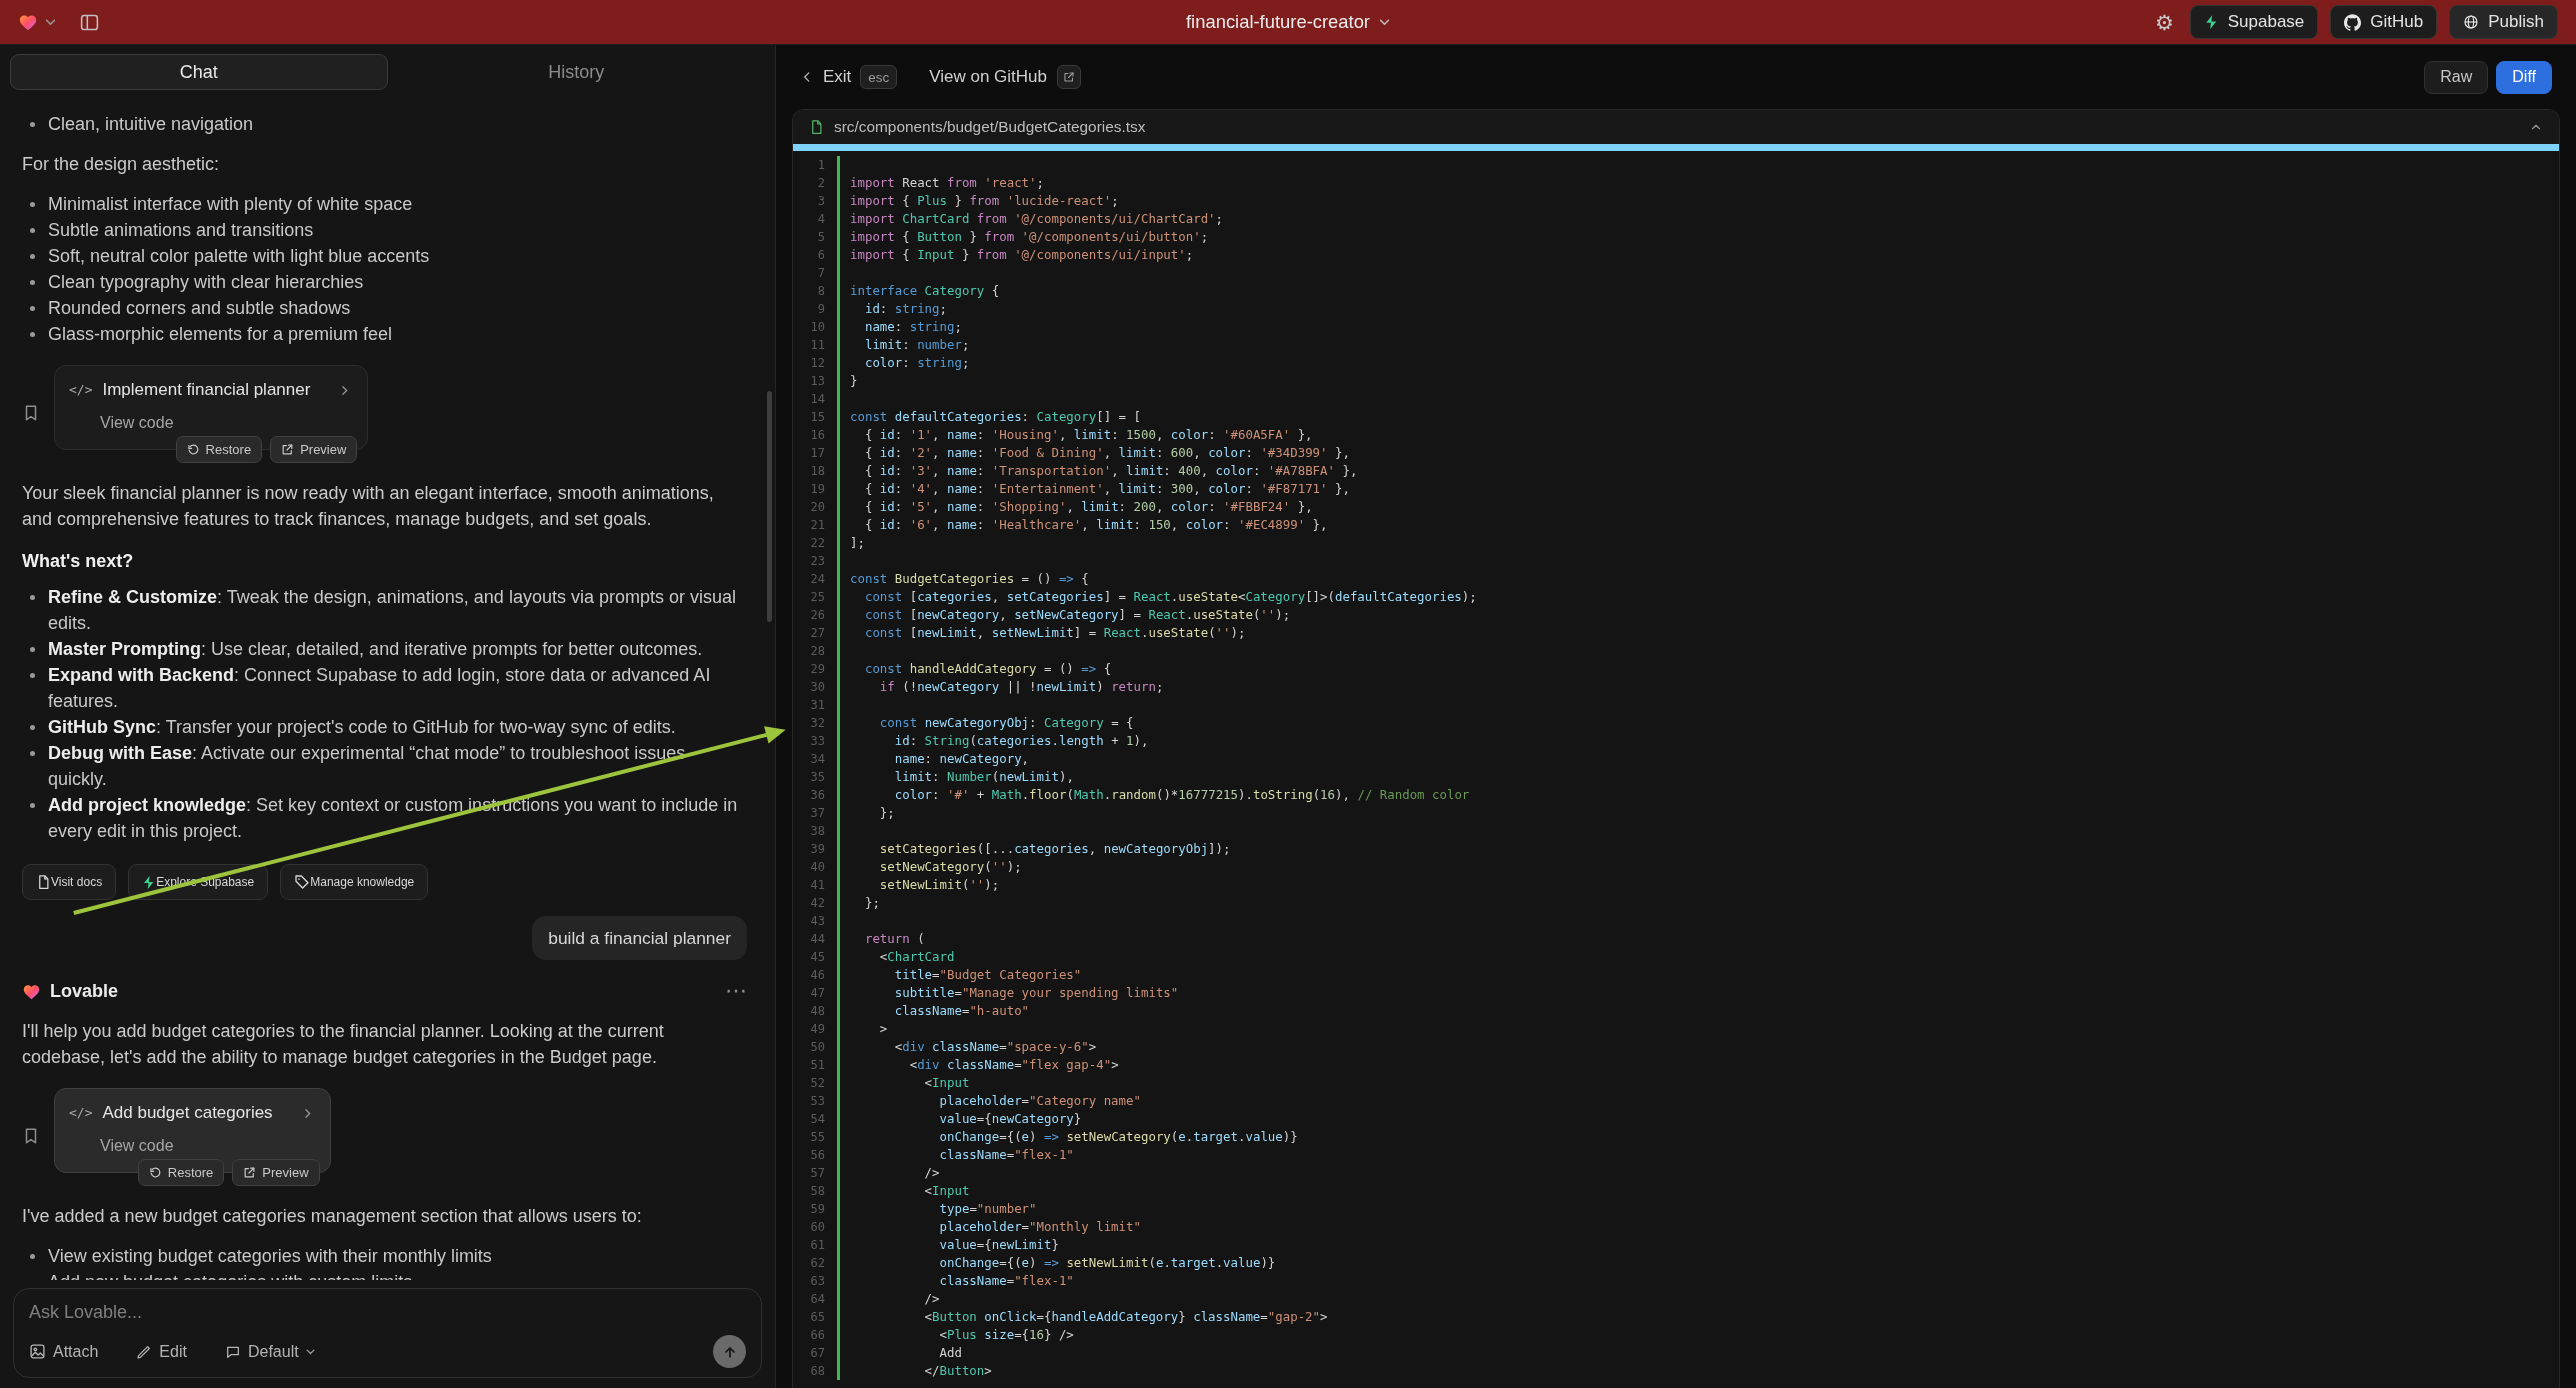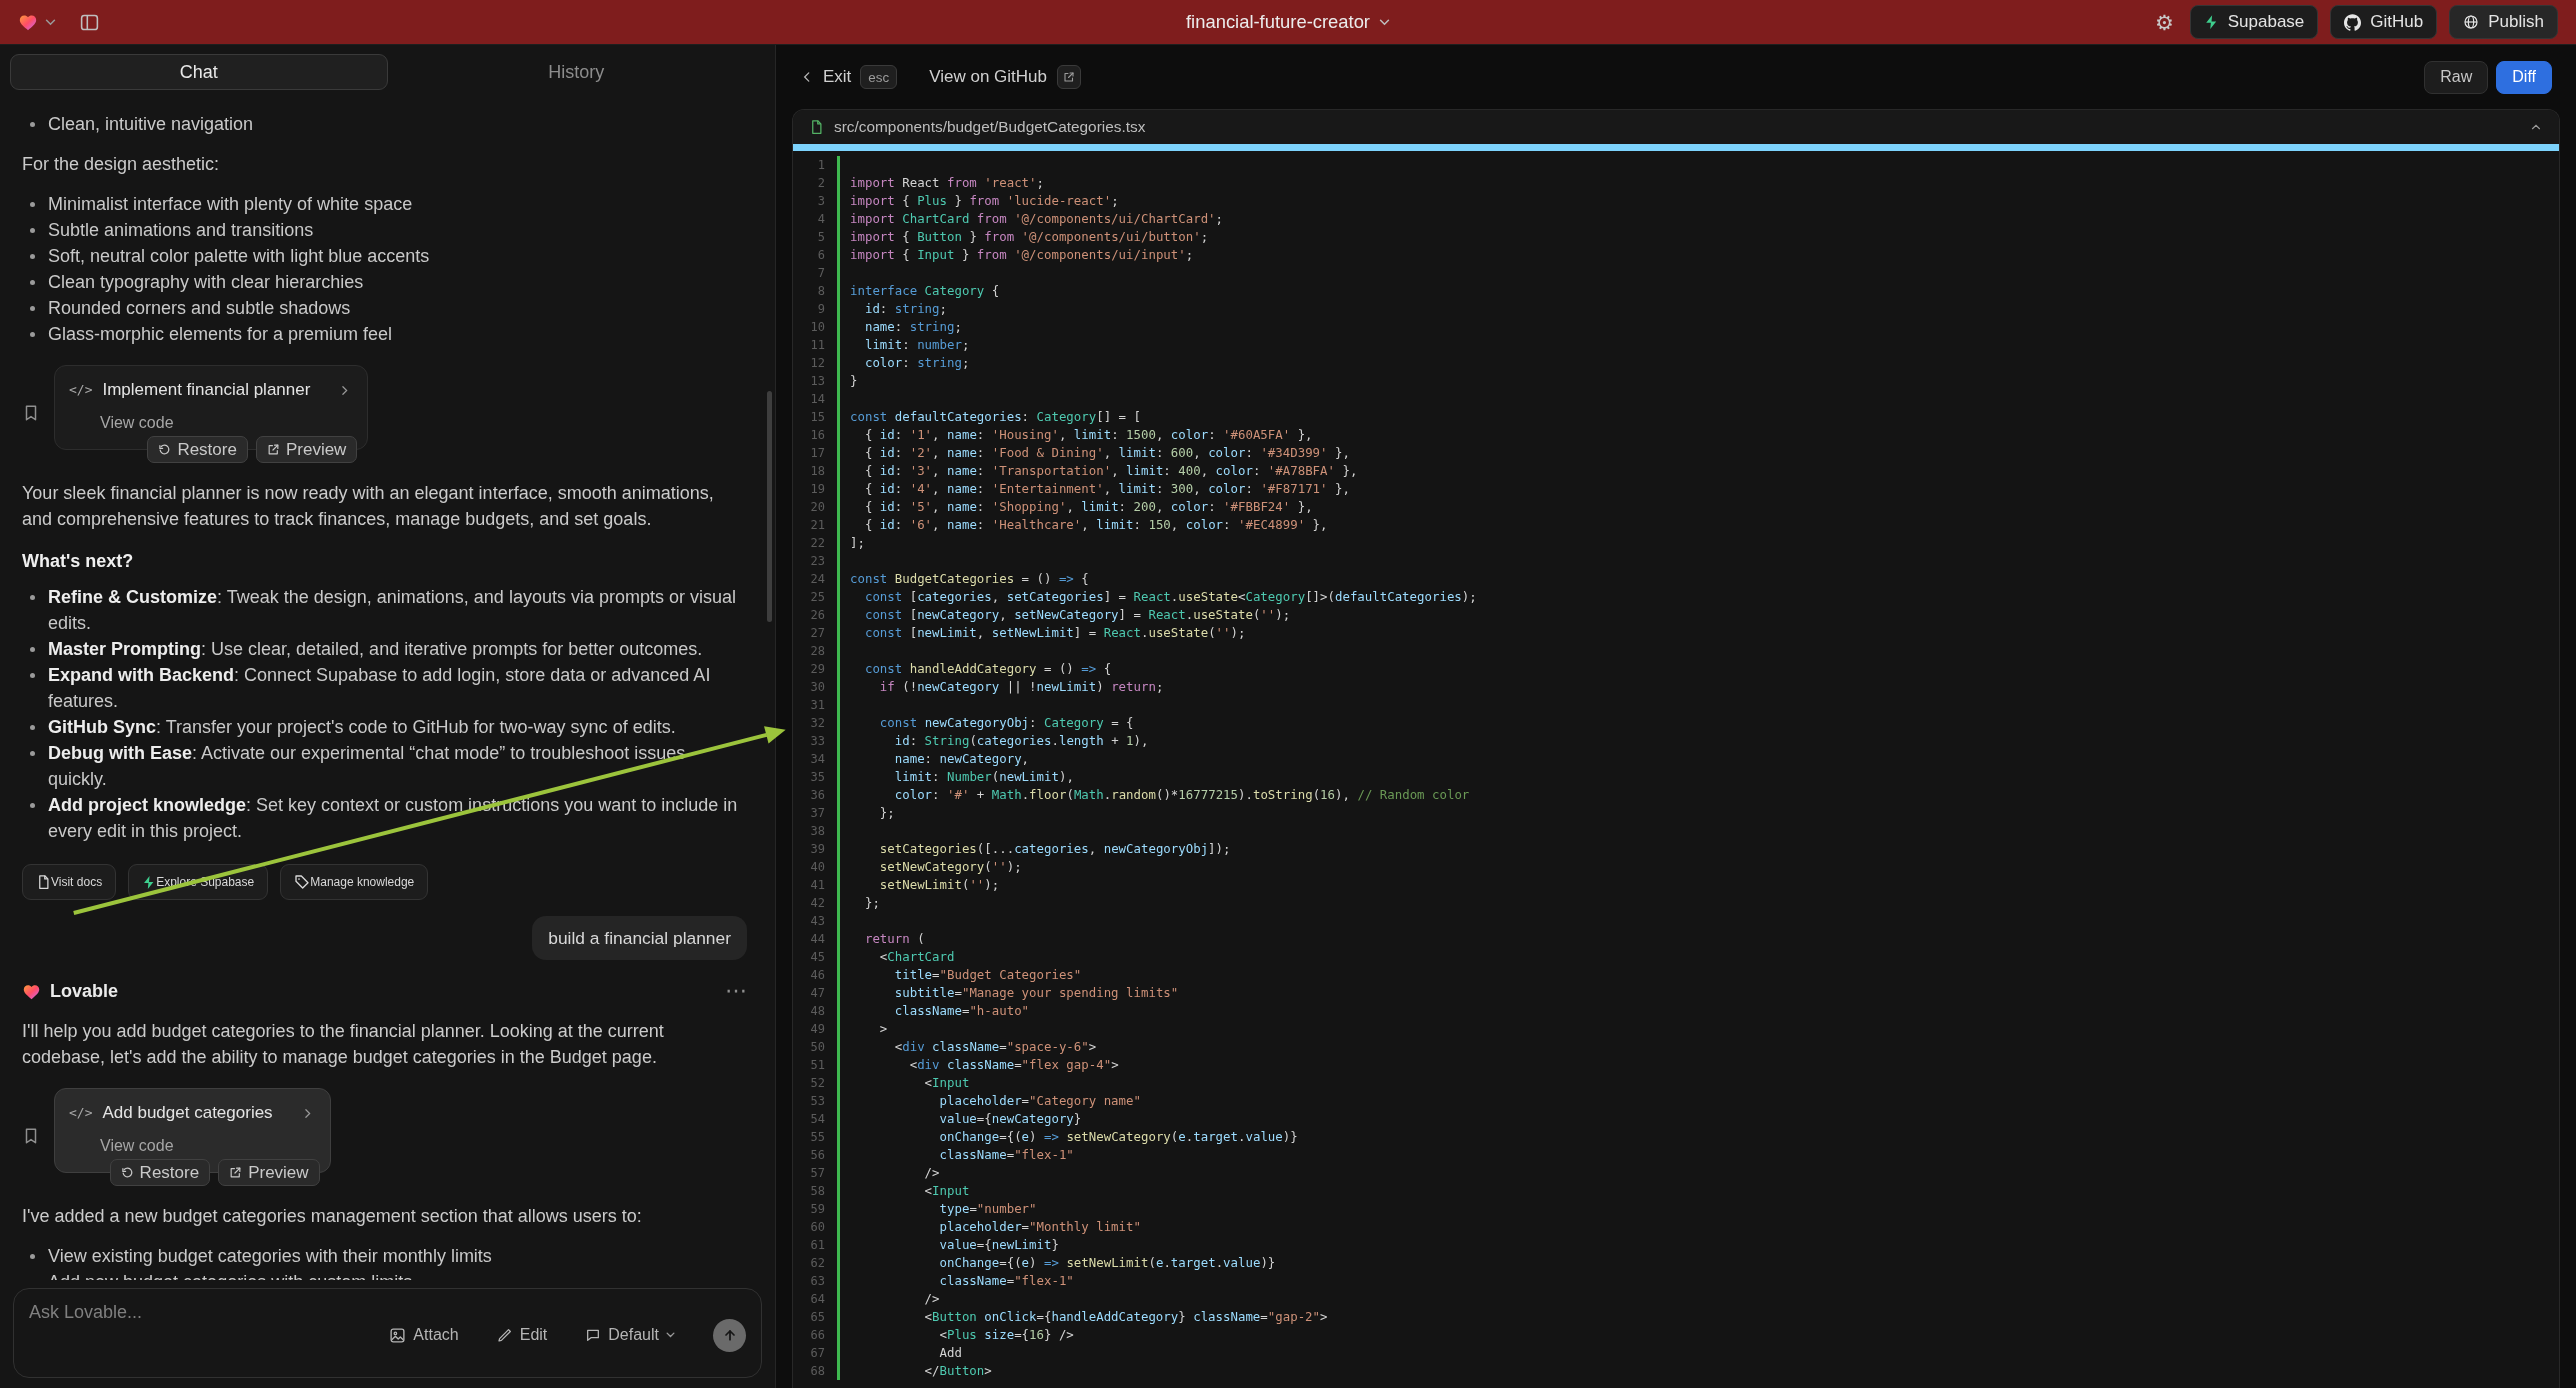--- a/index.html
+++ b/index.html
@@ -34,33 +34,33 @@
 
   .tc-row { display:flex; gap:14px; margin:18px 0 30px; }
   .tc-bm { color:#8f8f8f; margin-top:10px; }
   .tcard { position:relative; background:#1c1c1c; border:1px solid #2d2d2d; border-radius:12px; padding:11px 16px 13px 14px; min-width:267px; cursor:pointer; }
   .tcard.hl { background:#2b2b2b; border-color:#3f3f3f; }
   .tc-title-row { display:flex; align-items:center; gap:10px; font-size:17px; color:#e4e4e4; }
   .codeglyph { font-family:"DejaVu Sans Mono", monospace; font-size:13px; color:#a8a8a8; }
   .tc-ch { margin-left:18px; color:#9a9a9a; display:flex; }
   .tc-action { margin:7px 0 0 31px; font-size:16px; color:#a6a6a6; }
   .tc-chips { position:absolute; right:10px; bottom:-14px; display:flex; gap:8px; }
-  .chip { display:flex; align-items:center; gap:6px; height:27px; padding:0 10px; background:#2a2a2a; border:1px solid #414141; border-radius:7px; font-size:17px; color:#c9c9c9; cursor:pointer; white-space:nowrap; }
+  .chip { display:flex; align-items:center; gap:6px; height:27px; padding:0 10px; background:#2a2a2a; border:1px solid #414141; border-radius:7px; font-size:13px; color:#c9c9c9; cursor:pointer; white-space:nowrap; }
 
   .btn-row { display:flex; gap:12px; margin:20px 0 14px; }
   .chat-btn { display:flex; align-items:center; gap:0; height:36px; padding:0 13px; border-radius:9px; background:#1d1d1d; border:1px solid #333; color:#d9d9d9; font-size:12px; cursor:pointer; white-space:nowrap; }
 
   .ub-row { display:flex; justify-content:flex-end; margin:16px 0 18px; }
   .ububble { background:#252525; border-radius:14px; padding:9px 16px; font-size:17.4px; color:#d8d8d8; max-width:558px; }
 
   .ah { display:flex; align-items:center; gap:9px; margin:14px 0 2px; }
   .ah-name { font-weight:600; font-size:18px; color:#ececec; }
   .ah-dots { margin-left:auto; color:#8f8f8f; font-size:22px; cursor:pointer; line-height:1; }
 
-  .composer { margin:8px 13px 10px; height:90px; flex:none; background:#161616; border:1px solid #313131; border-radius:16px; padding:13px 15px 9px; display:flex; flex-direction:row; justify-content:space-between; }
+  .composer { margin:8px 13px 10px; height:90px; flex:none; background:#161616; border:1px solid #313131; border-radius:16px; padding:13px 15px 9px; display:flex; flex-direction:column; justify-content:space-between; }
   .composer-input { color:#7f7f7f; font-size:18px; }
   .composer-row { display:flex; align-items:center; gap:38px; color:#b5b5b5; font-size:16px; }
   .composer-item { display:flex; align-items:center; gap:7px; cursor:pointer; }
   .send-btn { margin-left:auto; width:33px; height:33px; border-radius:50%; background:#6a6a6a; display:flex; align-items:center; justify-content:center; cursor:pointer; }
 
   .chat-scrollthumb { position:absolute; right:3px; top:346px; width:5px; height:231px; background:#3e3e3e; border-radius:3px; }
 
   
   .code-panel { flex:1; background:#0d0d0d; display:flex; flex-direction:column; overflow:hidden; }
   .code-toolbar { height:64px; flex:none; display:flex; align-items:center; padding:0 24px; }

